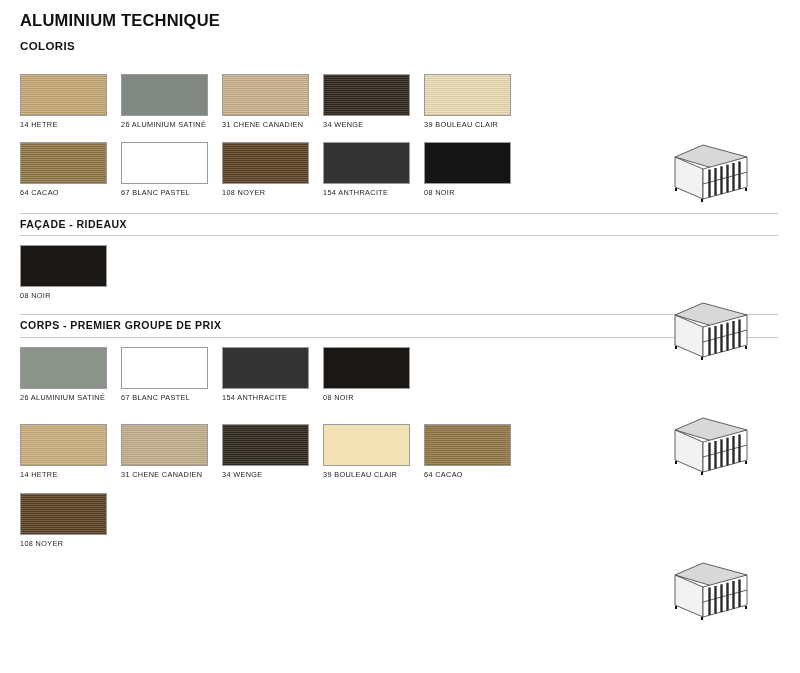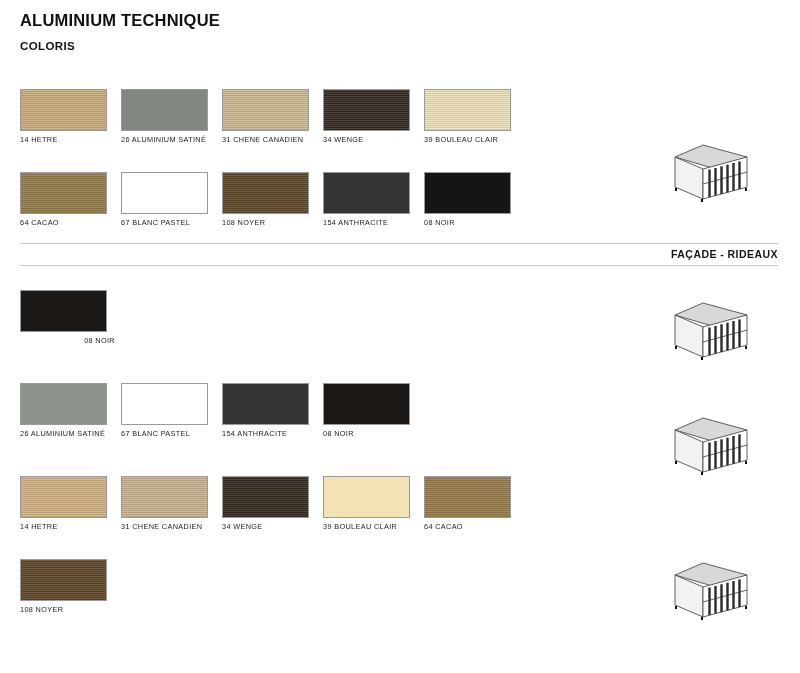--- a/index.html
+++ b/index.html
@@ -64,21 +64,20 @@
   }
   .swatch-row {
     display: flex;
     flex-direction: row;
     align-items: flex-start;
   }
   .swatch-cell {
     width: 101px;
     margin-right: 0px;
     position: relative;
-    margin-top: 15px;
   }
   .swatch-box {
     width: 87px;
     height: 42px;
     border: 1px solid #9a9a9a;
     box-sizing: border-box;
     position: relative;
     overflow: hidden;
   }
   .swatch-grain {
@@ -161,34 +160,37 @@
               <div class="swatch-box" style="background: rgb(51, 51, 51);"></div>
               <div class="swatch-label">154 ANTHRACITE</div>
             </div>
             <div class="swatch-cell">
               <div class="swatch-box" style="background: rgb(21, 21, 21);"></div>
               <div class="swatch-label">08 NOIR</div>
             </div>
           </div>
         </div>
       </div>
-      <div class="section" style="margin-top: 14px; text-align: right;">
+      <div class="section" style="margin-top: 14px;">
         <div class="section-header">
           <div class="section-header-title">FAÇADE - RIDEAUX</div>
         </div>
         <div class="swatch-rows">
           <div class="swatch-row">
             <div class="swatch-cell">
               <div class="swatch-box" style="background: rgb(26, 23, 21);"></div>
               <div class="swatch-label">08 NOIR</div>
             </div>
           </div>
         </div>
       </div>
       <div class="section" style="margin-top: 12px;">
+        <div class="section-header">
+          <div class="section-header-title">CORPS - PREMIER GROUPE DE PRIX</div>
+        </div>
         <div class="swatch-rows">
           <div class="swatch-row">
             <div class="swatch-cell">
               <div class="swatch-box" style="background: rgb(139, 147, 139);"></div>
               <div class="swatch-label">26 ALUMINIUM SATINÉ</div>
             </div>
             <div class="swatch-cell">
               <div class="swatch-box" style="background: rgb(255, 255, 255);"></div>
               <div class="swatch-label">67 BLANC PASTEL</div>
             </div>

